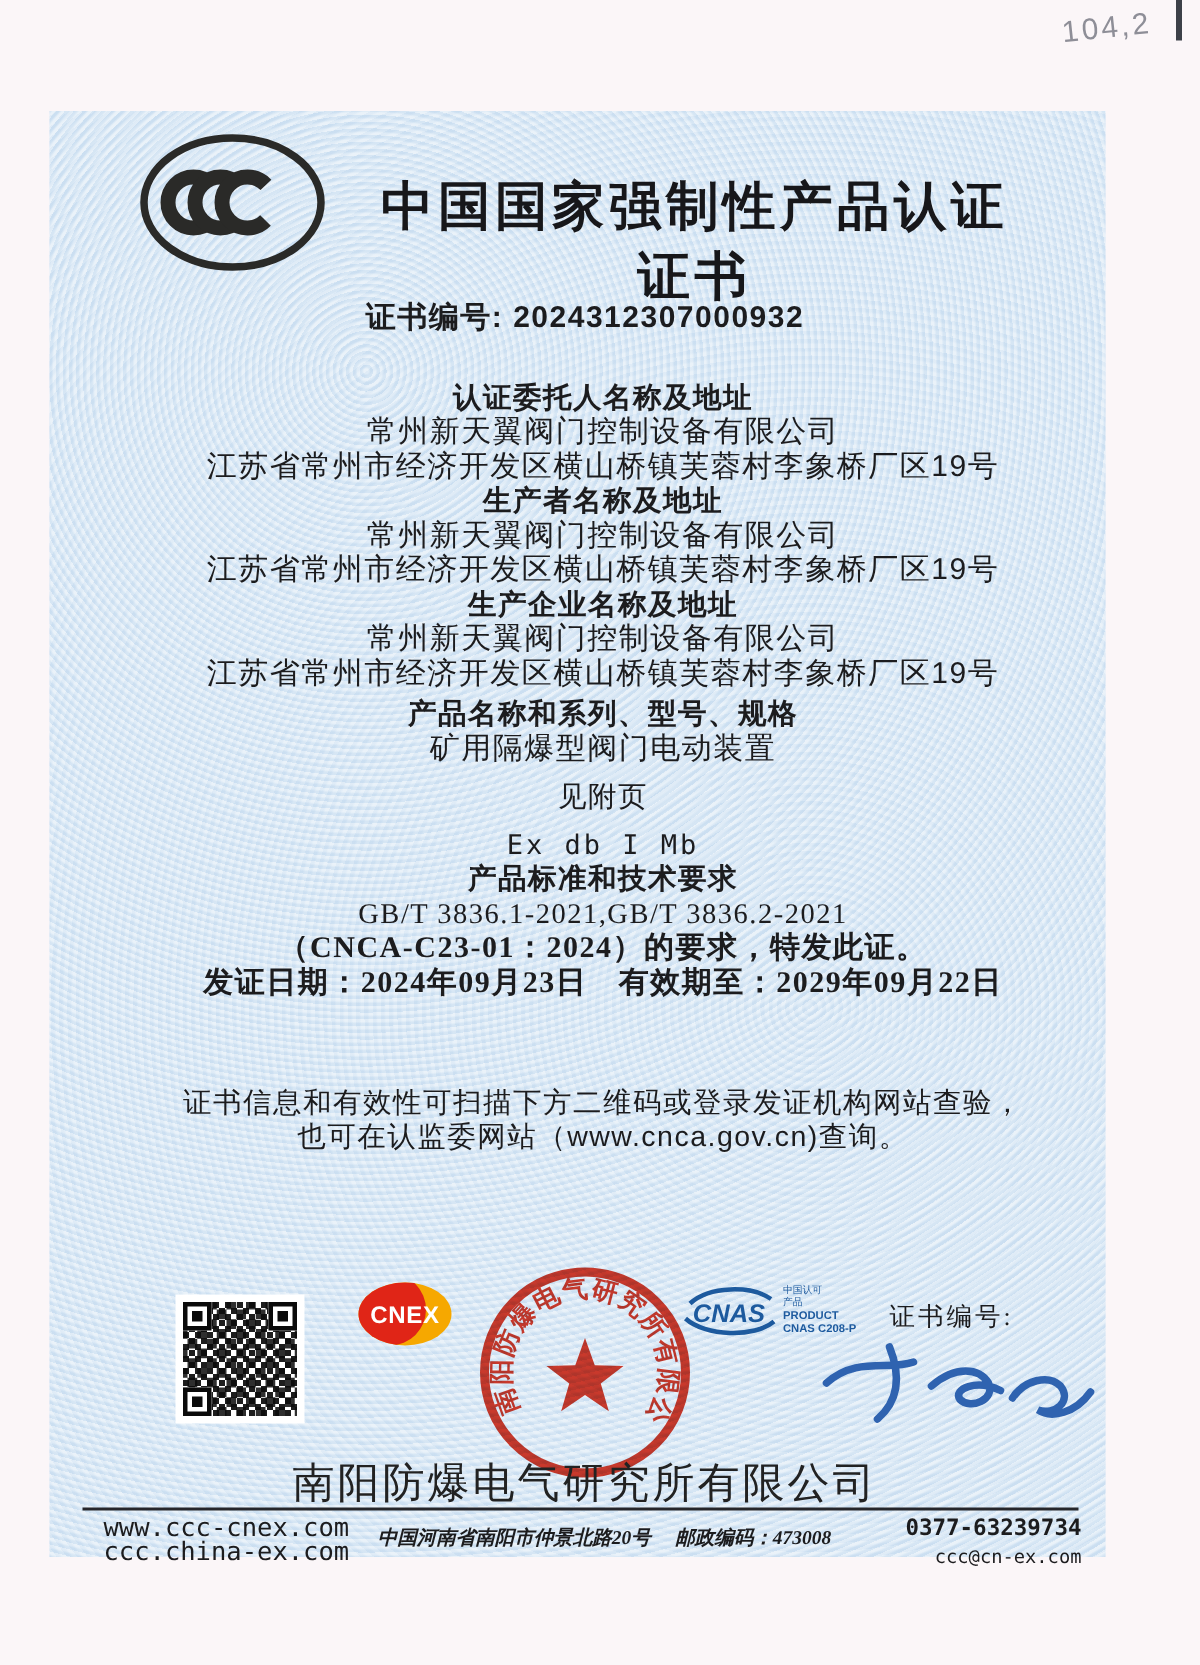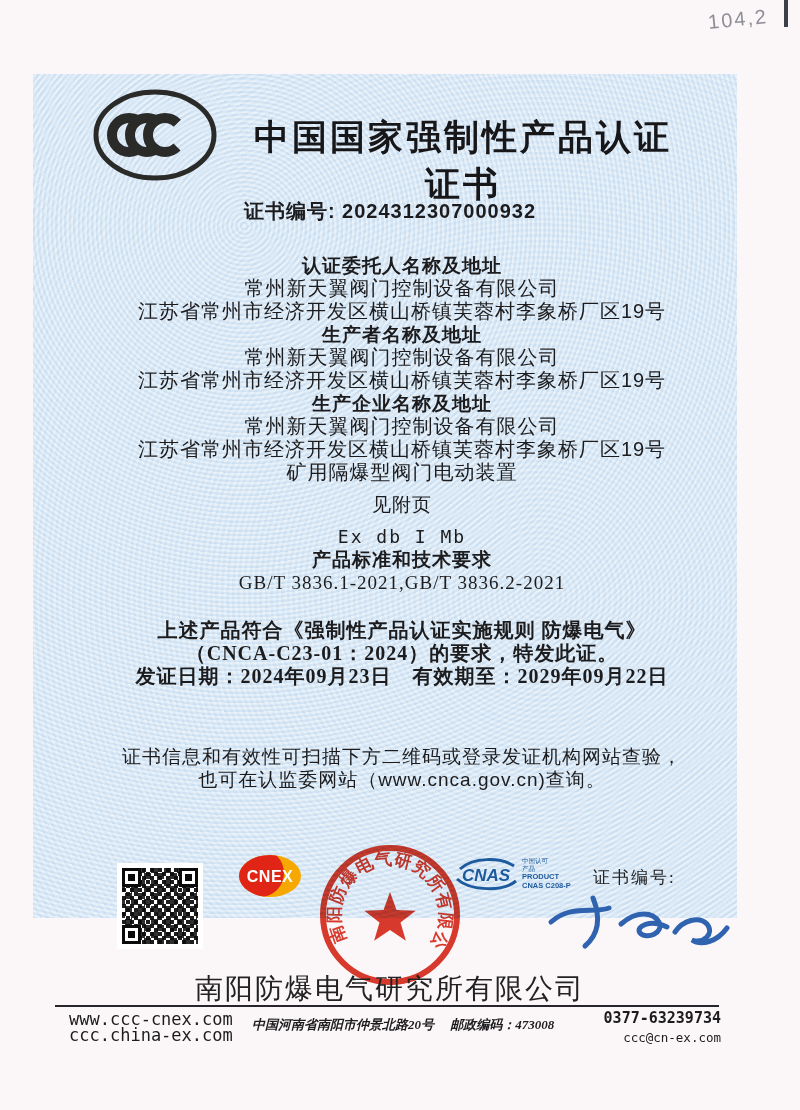--- a/index.html
+++ b/index.html
@@ -7,21 +7,21 @@
   body {
     position:relative;
     width:800px; height:1110px;
     background:#fbf6f8;
     font-family:"Liberation Sans","DejaVu Sans",sans-serif;
     color:#1c1c1e;
     overflow:hidden;
   }
   
   .sheet {
-    position:absolute; left:33px; top:74px; width:704px; height:844px;
+    position:absolute; left:33px; top:74px; width:704px; height:964px;
     background-color:#d9e8f5;
     background-image:
       repeating-radial-gradient(circle at 30% 18%, rgba(255,255,255,.30) 0 1.5px, rgba(183,210,236,.26) 3px 4.5px),
       repeating-radial-gradient(circle at 72% 62%, rgba(255,255,255,.22) 0 2px, rgba(183,210,236,.20) 3.5px 5.5px);
   }
   .pencil-note {
     position:absolute; left:708px; top:8px;
     font-size:20px; color:#8e8e97; transform:rotate(-6deg);
     letter-spacing:2px;
   }
@@ -130,26 +130,26 @@
   <div class="body-text">
     <div class="ln h">认证委托人名称及地址</div>
     <div class="ln">常州新天翼阀门控制设备有限公司</div>
     <div class="ln addr">江苏省常州市经济开发区横山桥镇芙蓉村李象桥厂区19号</div>
     <div class="ln h">生产者名称及地址</div>
     <div class="ln">常州新天翼阀门控制设备有限公司</div>
     <div class="ln addr">江苏省常州市经济开发区横山桥镇芙蓉村李象桥厂区19号</div>
     <div class="ln h">生产企业名称及地址</div>
     <div class="ln">常州新天翼阀门控制设备有限公司</div>
     <div class="ln addr">江苏省常州市经济开发区横山桥镇芙蓉村李象桥厂区19号</div>
+    <div class="ln h gap4">产品名称和系列、型号、规格</div>
     <div class="ln">矿用隔爆型阀门电动装置</div>
     <div class="ln small gap9">见附页</div>
     <div class="ln latin gap9">Ex db I Mb</div>
     <div class="ln h">产品标准和技术要求</div>
     <div class="ln gbt">GB/T 3836.1-2021,GB/T 3836.2-2021</div>
-    <div class="ln bold gap25">上述产品符合《强制性产品认证实施规则 防爆电气》</div>
     <div class="ln bold">（CNCA-C23-01：2024）的要求，特发此证。</div>
     <div class="ln bold">发证日期：2024年09月23日　有效期至：2029年09月22日</div>
     <div class="ln small gap57">证书信息和有效性可扫描下方二维码或登录发证机构网站查验，</div>
     <div class="ln small">也可在认监委网站（www.cnca.gov.cn)查询。</div>
   </div>
 
   <div class="qr">
     <div class="qr-pattern">
       <div class="qr-finder tl"></div>
       <div class="qr-finder tr"></div>

